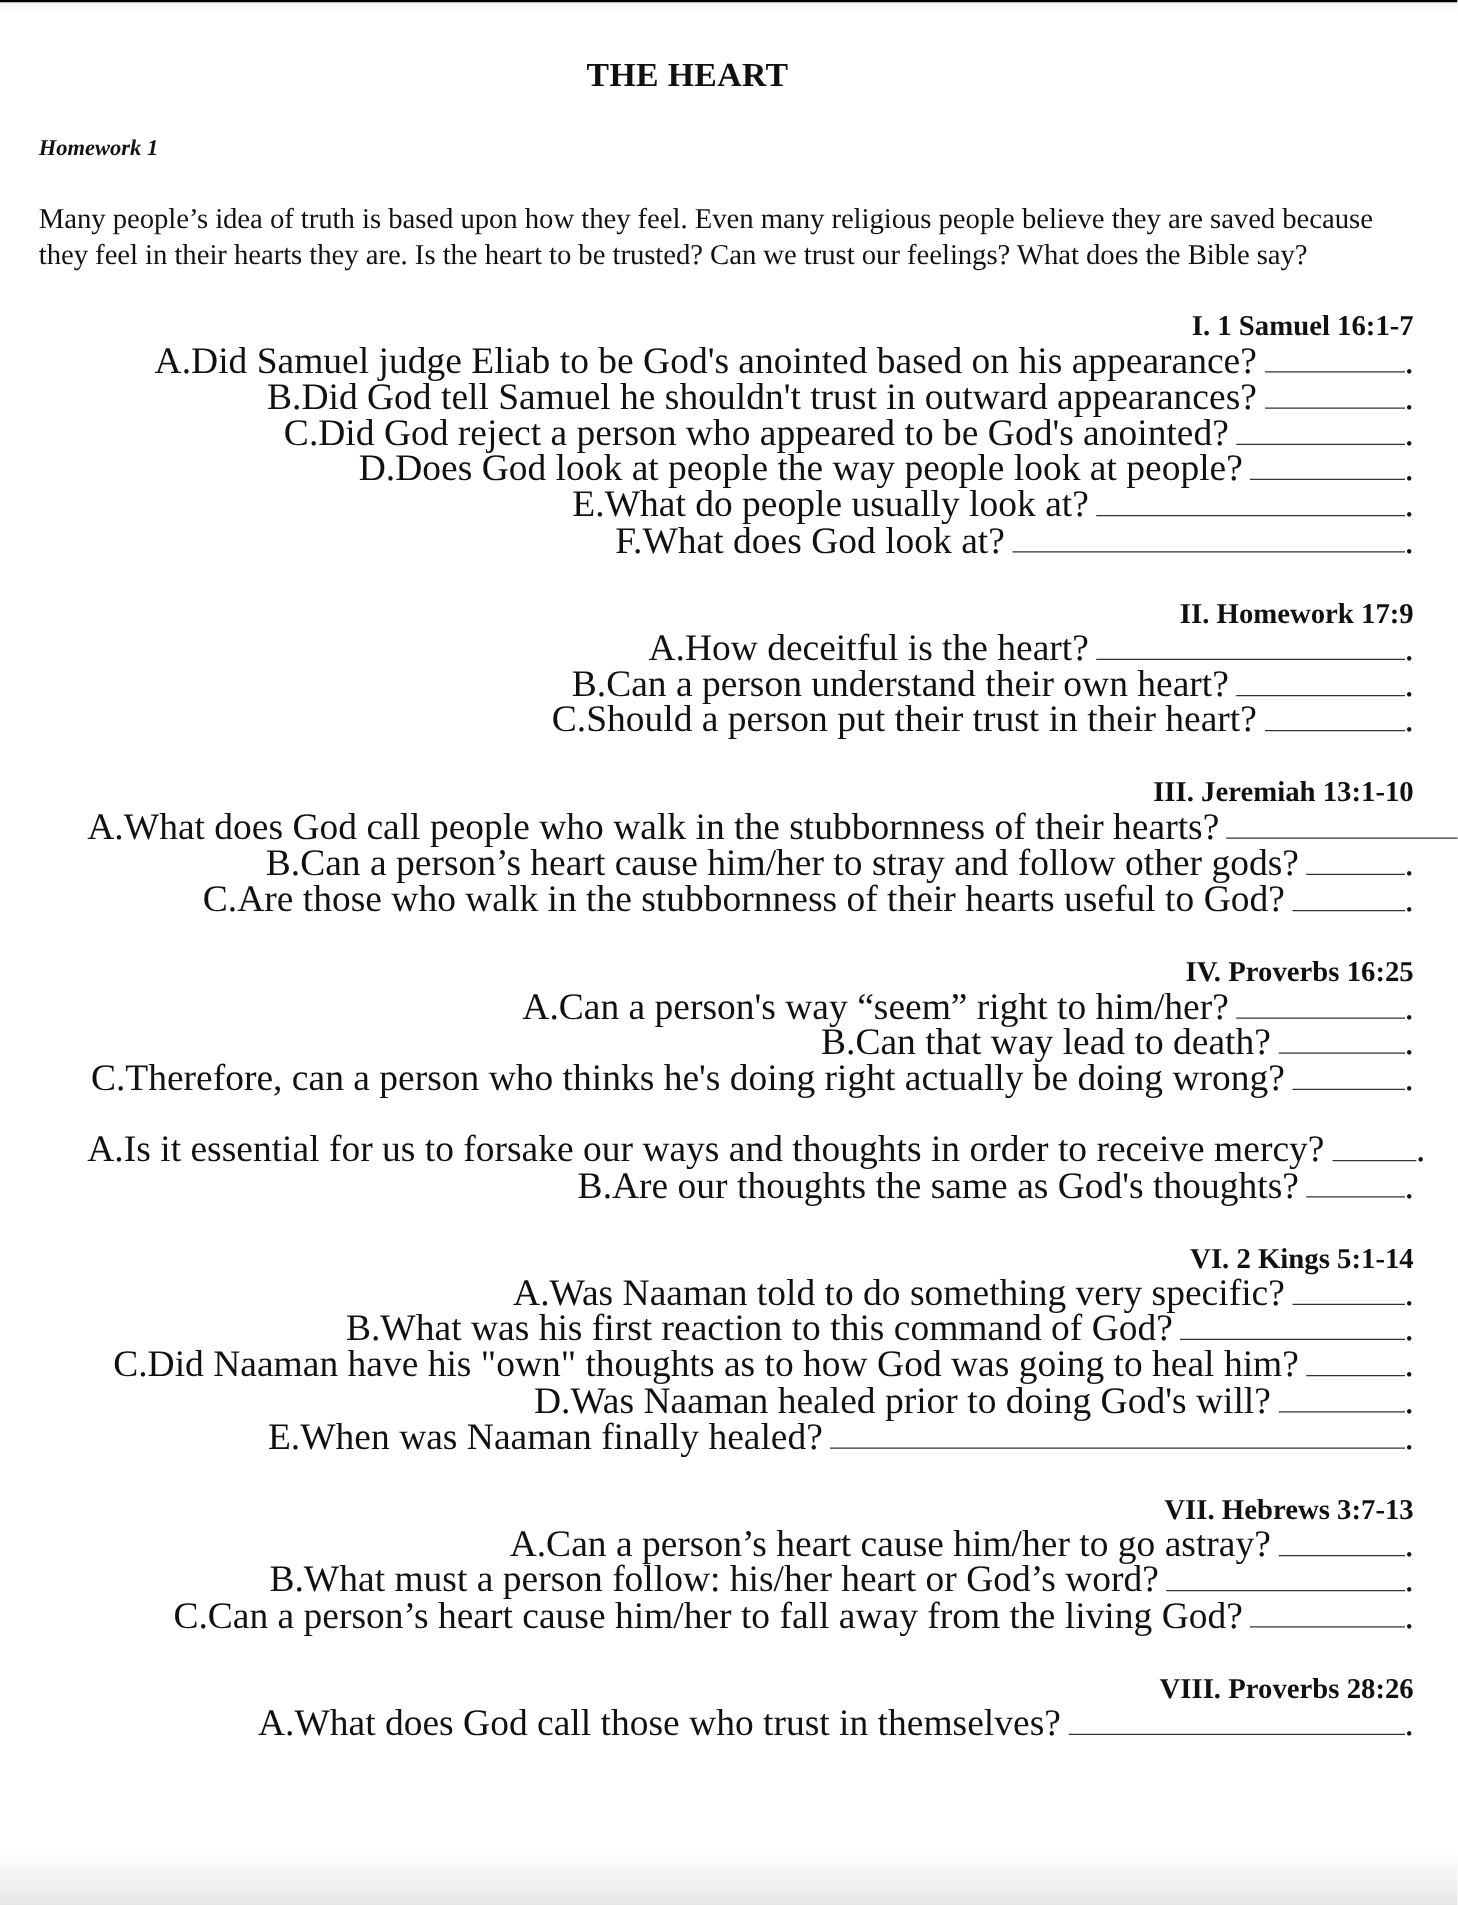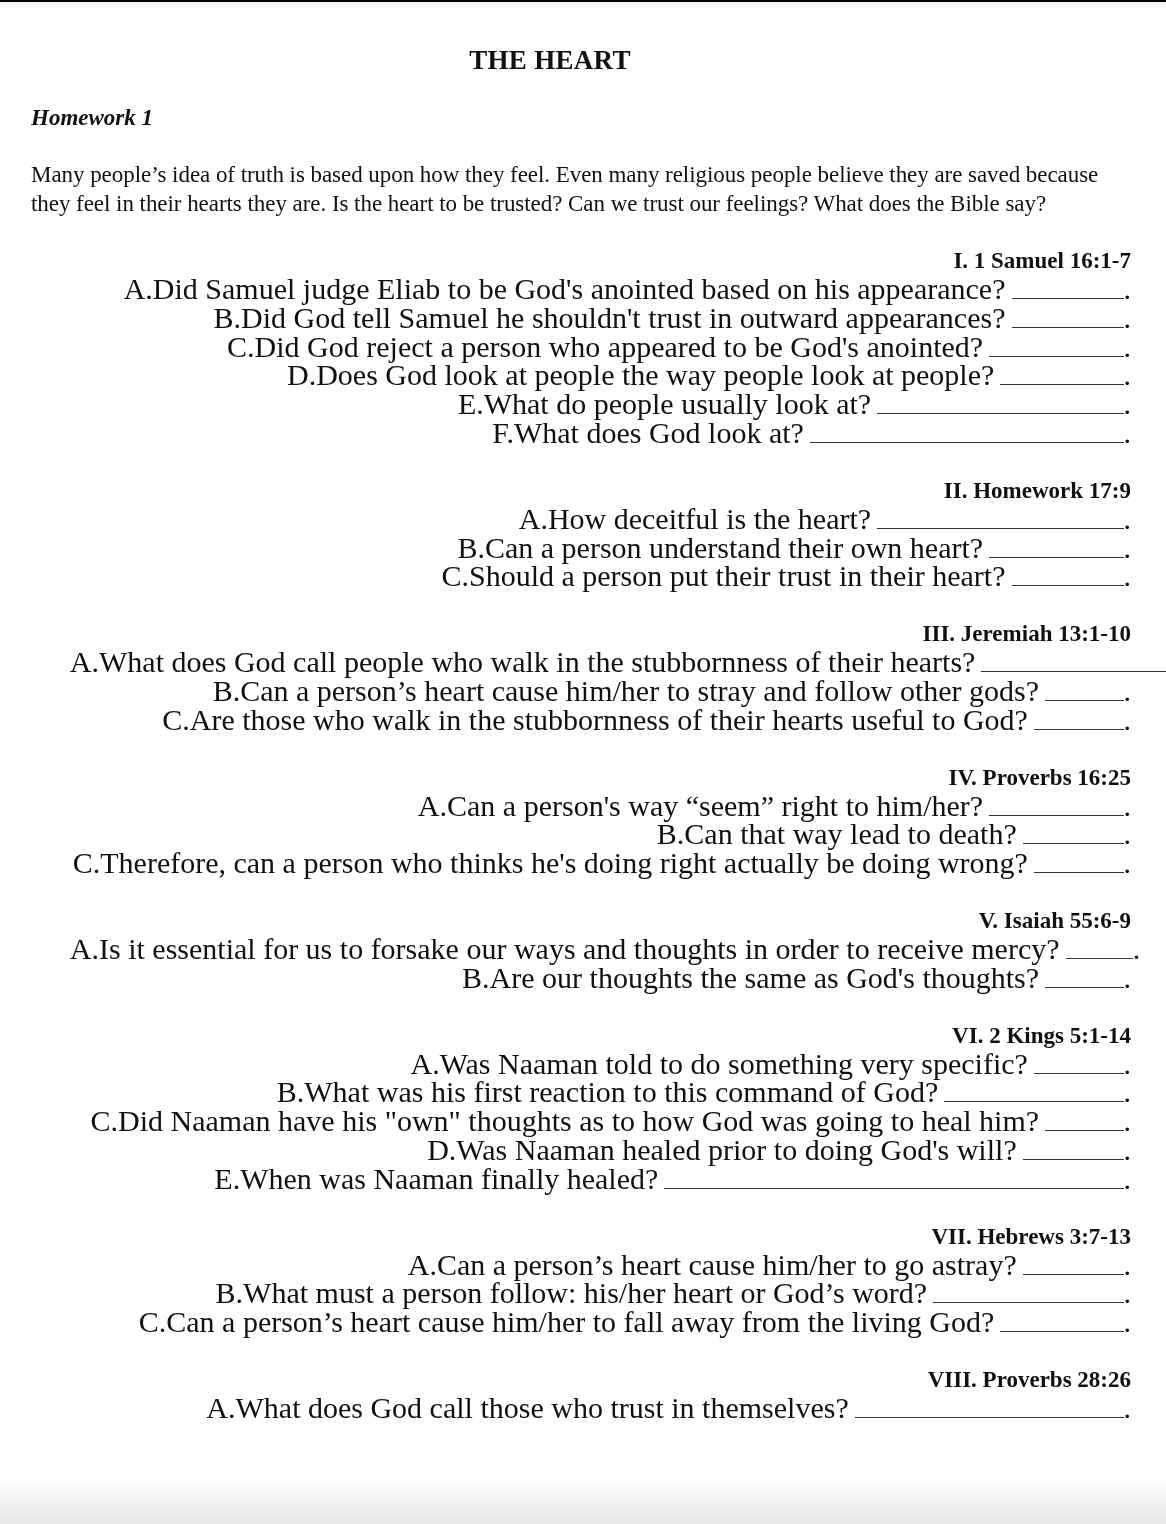--- a/index.html
+++ b/index.html
@@ -10,21 +10,21 @@
     color: #111111;
   }
   .top-bar { position: absolute; left: 0; top: 0; width: 1166px; height: 2px; background: #000; }
   .top-shade { position: absolute; left: 0; top: 2px; width: 1166px; height: 8px;
     background: linear-gradient(#f4f4f4, #ffffff); }
   .bottom-shade { position: absolute; left: 0; bottom: 0; width: 1166px; height: 44px;
     background: linear-gradient(rgba(255,255,255,0), #e6e6e6); pointer-events: none; }
 
   .page { position: absolute; left: 31px; top: 44px; width: 1100px; }
   .title { text-align: center; font-weight: bold; font-size: 27px; margin: 0 0 0 -62px; line-height: 32px; height: 32px; letter-spacing: 0.3px;}
-  .subtitle { font-style: italic; font-weight: bold; font-size: 23px; margin-top: 28px; line-height: 28px; }
+  .subtitle { font-style: italic; font-weight: bold; font-size: 18px; margin-top: 28px; line-height: 28px; }
   .intro { font-size: 23px; line-height: 29px; margin-top: 28px; width: 1092px; letter-spacing: -0.05px; }
 
   .section { margin-top: 28px; text-align: right; }
   .section-heading { font-weight: bold; font-size: 23px; line-height: 29px; }
   .q { font-size: 30px; line-height: 28.8px; white-space: nowrap; padding-left: 30px; font-family: Liberation Serif, serif; }
   .q .letter { display: inline-block; width: 38px; }
   .blank { display: inline-block; border-bottom: 1px solid #333; height: 20px; vertical-align: baseline; margin-left: 6px; }
 </style>
 </head>
 <body>
@@ -58,21 +58,20 @@
         <div class="q"><span class="letter">B.</span><span>Can a person’s heart cause him/her to stray and follow other gods?</span><span class="blank" style="width: 78.4px;"></span><span>.</span></div>
         <div class="q"><span class="letter">C.</span><span>Are those who walk in the stubbornness of their hearts useful to God?</span><span class="blank" style="width: 89.6px;"></span><span>.</span></div>
       </div>
       <div class="section">
         <div class="section-heading">IV. Proverbs 16:25</div>
         <div class="q"><span class="letter">A.</span><span>Can a person's way “seem” right to him/her?</span><span class="blank" style="width: 134.4px;"></span><span>.</span></div>
         <div class="q"><span class="letter">B.</span><span>Can that way lead to death?</span><span class="blank" style="width: 100.8px;"></span><span>.</span></div>
         <div class="q"><span class="letter">C.</span><span>Therefore, can a person who thinks he's doing right actually be doing wrong?</span><span class="blank" style="width: 89.6px;"></span><span>.</span></div>
       </div>
       <div class="section">
-        <div class="section-heading">V. Isaiah 55:6-9</div>
         <div class="q"><span class="letter">A.</span><span>Is it essential for us to forsake our ways and thoughts in order to receive mercy?</span><span class="blank" style="width: 67.2px;"></span><span>.</span></div>
         <div class="q"><span class="letter">B.</span><span>Are our thoughts the same as God's thoughts?</span><span class="blank" style="width: 78.4px;"></span><span>.</span></div>
       </div>
       <div class="section">
         <div class="section-heading">VI. 2 Kings 5:1-14</div>
         <div class="q"><span class="letter">A.</span><span>Was Naaman told to do something very specific?</span><span class="blank" style="width: 89.6px;"></span><span>.</span></div>
         <div class="q"><span class="letter">B.</span><span>What was his first reaction to this command of God?</span><span class="blank" style="width: 179.2px;"></span><span>.</span></div>
         <div class="q"><span class="letter">C.</span><span>Did Naaman have his "own" thoughts as to how God was going to heal him?</span><span class="blank" style="width: 78.4px;"></span><span>.</span></div>
         <div class="q"><span class="letter">D.</span><span>Was Naaman healed prior to doing God's will?</span><span class="blank" style="width: 100.8px;"></span><span>.</span></div>
         <div class="q"><span class="letter">E.</span><span>When was Naaman finally healed?</span><span class="blank" style="width: 459.2px;"></span><span>.</span></div>

